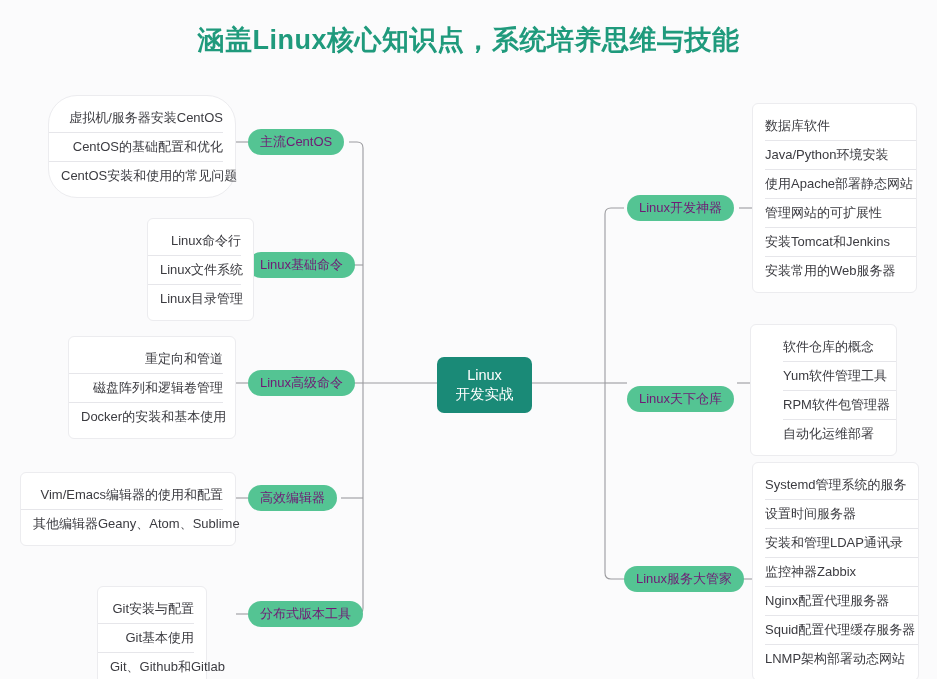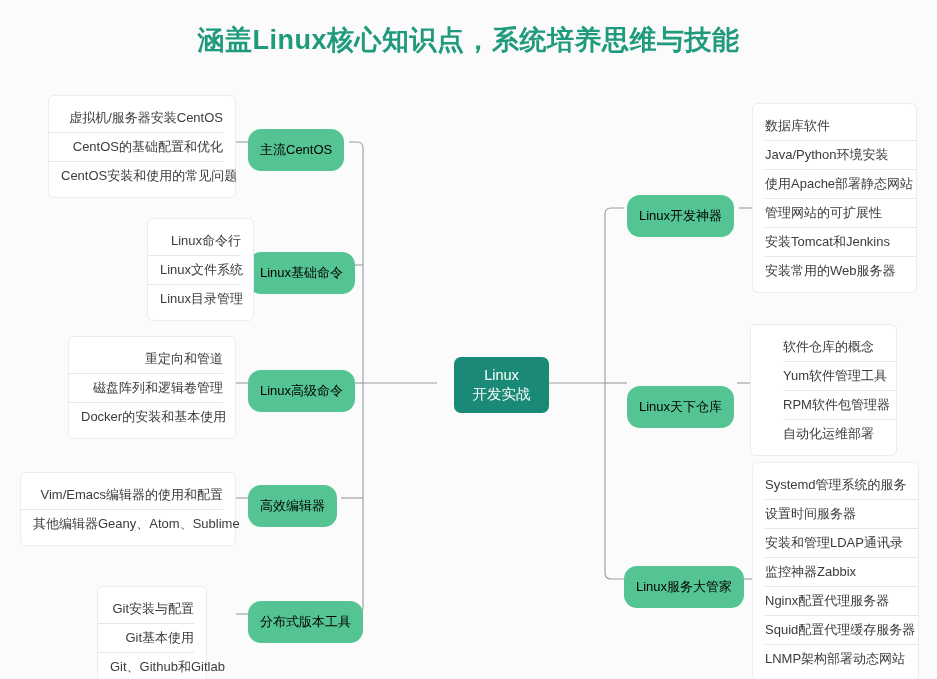--- a/index.html
+++ b/index.html
@@ -28,30 +28,29 @@
     position: absolute;
     left: 437px; top: 357px;
     width: 95px; height: 56px;
     background: #1a8a77;
     border-radius: 7px;
     color: #ffffff;
     display: flex; flex-direction: column;
     align-items: center; justify-content: center;
     font-size: 14.5px; line-height: 19px;
     font-weight: normal;
-    margin-left: 17px;
   }
 
   
   .pill {
     position: absolute;
-    height: 42px;
+    height: 26px;
     background: #54c493;
     border-radius: 13px;
-    color: #000000;
+    color: #701a75;
     display: flex; align-items: center; justify-content: center;
     font-size: 13px;
     white-space: nowrap;
     padding: 0 12px;
   }
 
   
   .card {
     position: absolute;
     background: #ffffff;
@@ -119,21 +118,21 @@
     <span>Linux</span>
     <span>开发实战</span>
   </div>
 
   <div class="pill" style="left:248px; top:129px;">主流CentOS</div>
   <div class="pill" style="left:248px; top:252px;">Linux基础命令</div>
   <div class="pill" style="left:248px; top:370px;">Linux高级命令</div>
   <div class="pill" style="left:248px; top:485px;">高效编辑器</div>
   <div class="pill" style="left:248px; top:601px;">分布式版本工具</div>
 
-  <div class="card left" style="left:48px; top:95px; width:188px;">
+  <div class="card left" style="left:48px; top:95px; width:188px;border-radius:29px;">
     <div class="leaf">虚拟机/服务器安装CentOS</div>
     <div class="leaf">CentOS的基础配置和优化</div>
     <div class="leaf">CentOS安装和使用的常见问题</div>
   </div>
 
   <div class="card left" style="left:147px; top:218px; width:107px;">
     <div class="leaf">Linux命令行</div>
     <div class="leaf">Linux文件系统</div>
     <div class="leaf">Linux目录管理</div>
   </div>

